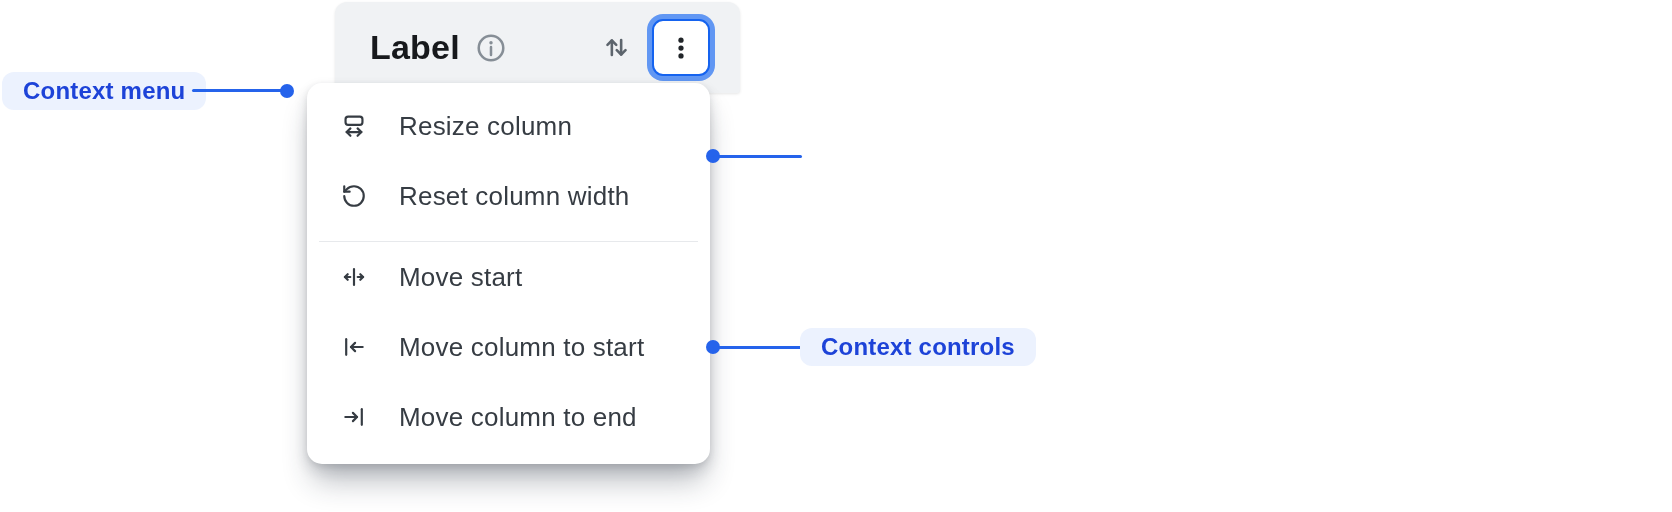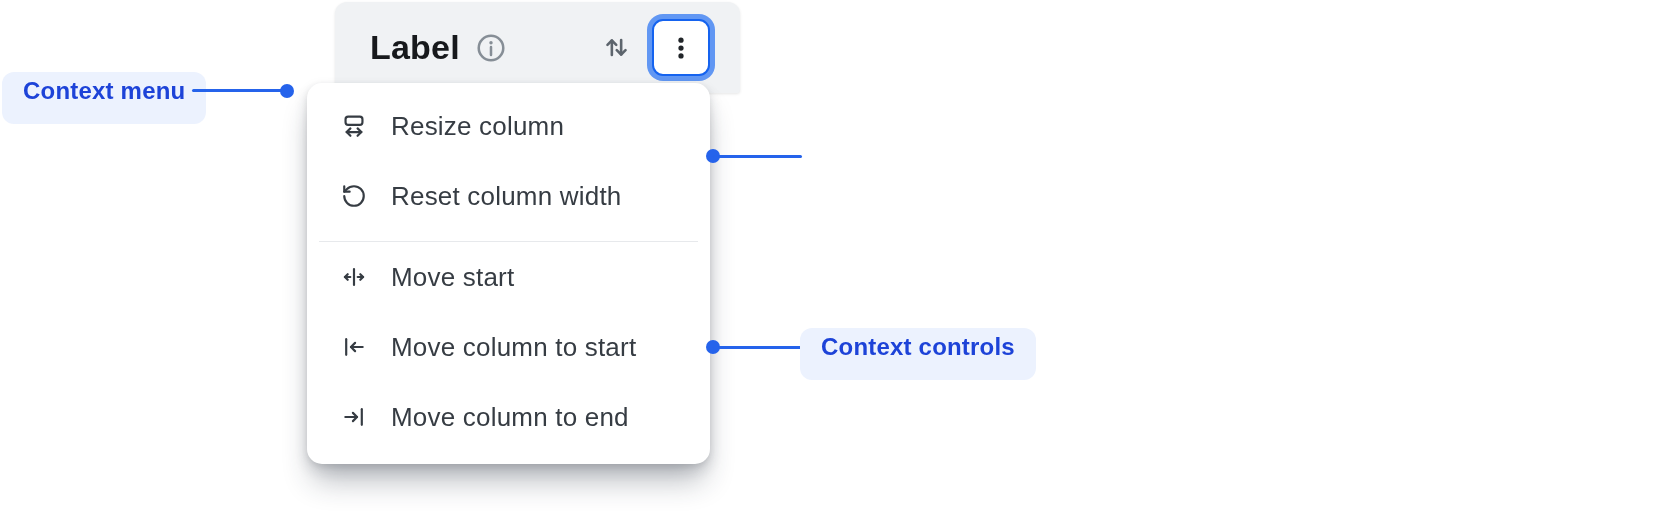--- a/index.html
+++ b/index.html
@@ -47,32 +47,32 @@
   .menu-item{
     height:70px;display:flex;align-items:center;
     padding:0 18px 0 34px;cursor:pointer;
   }
   .mi-icon{
     width:26px;height:26px;flex:0 0 auto;
     display:flex;align-items:center;justify-content:center;
     color:var(--item-text,#363c43);
   }
   .mi-label{
-    margin-left:24px;
+    margin-left:32px;
     font-size:26px;color:var(--item-text,#363c43);
     letter-spacing:.2px;white-space:nowrap;text-align:right;
   }
   .menu-divider{
     height:1px;background:var(--divider,#e7e9ec);
     margin:10px 12px 0 12px;
   }
 
   
   .ann-pill{
-    position:absolute;height:52px;line-height:38px;
+    position:absolute;height:38px;line-height:38px;
     background:var(--annotation-bg,#ecf2fe);
     color:var(--annotation-text,#1d43d8);
     font-size:24px;font-weight:700;letter-spacing:.2px;
     padding:0 21px;border-radius:12px;white-space:nowrap;
   }
   .ann-line{
     position:absolute;height:3px;
     background:var(--accent-line,#2563eb);
     border-radius:2px;
   }

